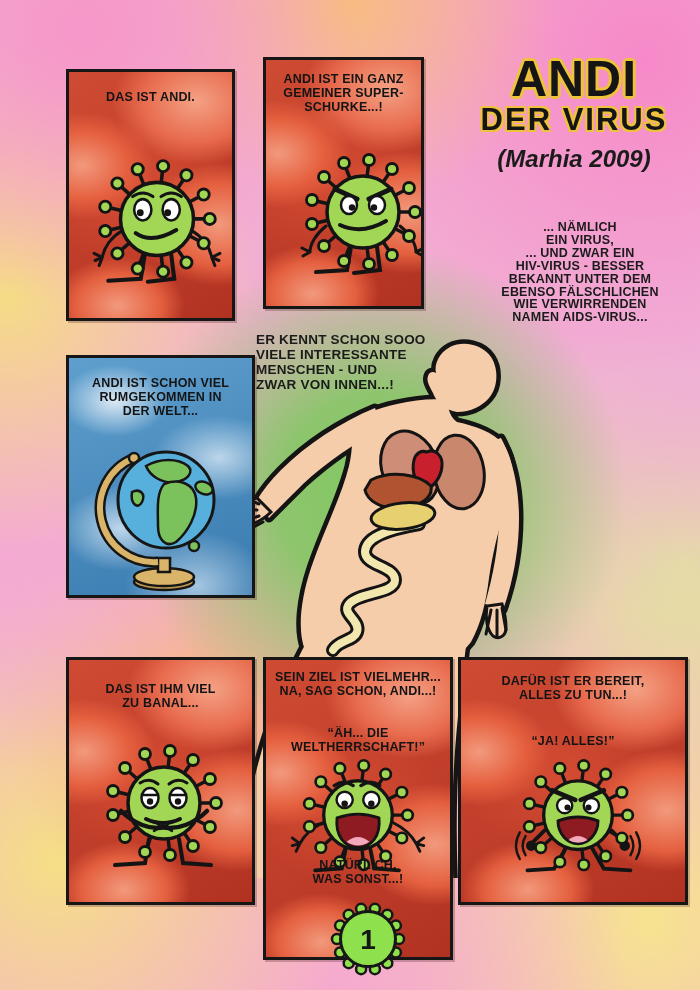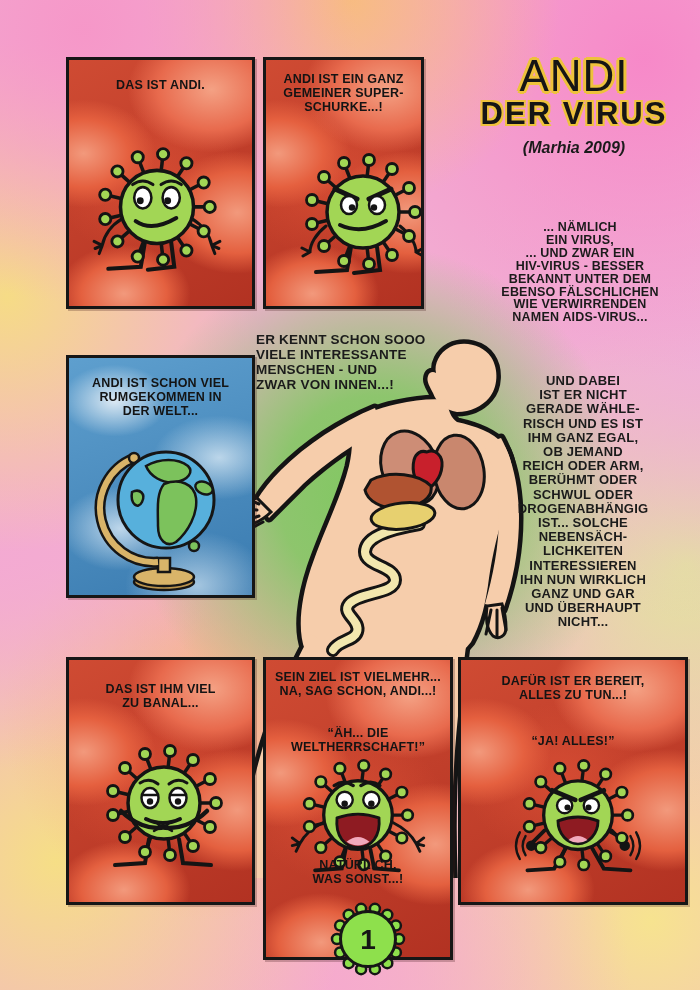--- a/index.html
+++ b/index.html
@@ -51,29 +51,29 @@
   }
   .narr{
     position:absolute;z-index:3;font-weight:700;color:#1b1b1b;
     white-space:pre-line;text-align:center;letter-spacing:.2px;
   }
   .narr-intro{left:462px;top:221px;width:236px;font-size:12.5px;line-height:12.9px;}
   .narr-kennt{left:256px;top:332px;width:200px;font-size:13.5px;line-height:15px;text-align:left;}
   .narr-waehlerisch{left:468px;top:374px;width:230px;font-size:13px;line-height:14.2px;}
   .title-block{position:absolute;left:448px;top:56px;width:252px;z-index:3;text-align:center;}
   .title-main{
-    font-size:44px;line-height:.92;font-weight:400;letter-spacing:1px;color:#151515;
+    font-size:50px;line-height:.92;font-weight:700;letter-spacing:1px;color:#151515;
     text-shadow:-2px -2px 0 #eec23c,2px -2px 0 #eec23c,-2px 2px 0 #eec23c,2px 2px 0 #eec23c,
       -3px 0 0 #eec23c,3px 0 0 #eec23c,0 -3px 0 #eec23c,0 3px 0 #eec23c;
   }
   .title-sub{
     font-size:31px;font-weight:800;letter-spacing:2px;color:#151515;margin-top:0px;
     text-shadow:-2px -2px 0 #eec23c,2px -2px 0 #eec23c,-2px 2px 0 #eec23c,2px 2px 0 #eec23c;
   }
-  .title-credit{font-size:16px;font-style:italic;font-weight:600;color:#1b1b1b;margin-top:7px;}
+  .title-credit{font-size:24px;font-style:italic;font-weight:600;color:#1b1b1b;margin-top:7px;}
   .illu{position:absolute;}
   .badge-num{font:700 28px "Liberation Sans",sans-serif;fill:#161616;}
 </style>
 </head>
 <body>
 
 <svg width="0" height="0" style="position:absolute" aria-hidden="true">
   <defs>
     <g id="virus-body">
       <g stroke="#141414" stroke-width="3.5">
@@ -135,21 +135,21 @@
       <ellipse cx="205" cy="130" rx="28" ry="38" transform="rotate(-20 205 130)" fill="#cd8d76" stroke="#141414" stroke-width="3"></ellipse>
       <ellipse cx="254" cy="134" rx="25" ry="37" transform="rotate(-8 254 134)" fill="#c9876e" stroke="#141414" stroke-width="3"></ellipse>
       <path d="M222,114 C230,110 238,118 237,128 C236,140 228,150 219,152 C211,146 206,134 209,122 C211,115 216,112 222,114 Z" fill="#c8202c" stroke="#141414" stroke-width="3"></path>
       <path d="M166,142 C186,132 214,136 226,148 C228,160 216,168 196,170 C176,172 162,162 160,152 Z" fill="#b05331" stroke="#141414" stroke-width="3"></path>
       <path d="M214,186 C180,192 160,200 160,214 C160,228 190,228 190,242 C190,256 154,254 144,266 C136,276 156,282 152,294 C149,303 134,302 128,312" fill="none" stroke="#141414" stroke-width="14" stroke-linecap="round"></path>
       <path d="M214,186 C180,192 160,200 160,214 C160,228 190,228 190,242 C190,256 154,254 144,266 C136,276 156,282 152,294 C149,303 134,302 128,312" fill="none" stroke="#f2e7ae" stroke-width="8" stroke-linecap="round"></path>
       <ellipse cx="198" cy="178" rx="32" ry="13" transform="rotate(-6 198 178)" fill="#e7d06f" stroke="#141414" stroke-width="3"></ellipse>
     </g>
   </svg>
 
-  <section class="panel blood-bg" style="left:66px;top:57px;width:189px;height:252px;">
+  <section class="panel blood-bg" style="left:66px;top:69px;width:169px;height:252px;">
     <div class="cap" style="top:18px">DAS IST ANDI.</div>
     <svg class="illu" style="left:22px;top:84px" width="132" height="140" viewBox="0 0 130 138">
       <path d="M53,97 L49,121 L17,123 M79,97 L82,121 L56,124" fill="none" stroke="#141414" stroke-width="4" stroke-linecap="round"></path>
       <path d="M30,74 C20,80 13,90 11,100 M11,100 L3,96 M11,100 L4,103 M11,100 L8,108" fill="none" stroke="#141414" stroke-width="3" stroke-linecap="round"></path>
       <path d="M100,74 C110,80 117,90 119,100 M119,100 L127,96 M119,100 L126,103 M119,100 L122,108" fill="none" stroke="#141414" stroke-width="3" stroke-linecap="round"></path>
       <use href="#virus-body"></use>
       <path d="M41,40 Q51,33 61,40 M69,40 Q79,33 89,40" fill="none" stroke="#141414" stroke-width="3" stroke-linecap="round"></path>
       <ellipse cx="51" cy="53" rx="8.5" ry="10.5" fill="#fff" stroke="#141414" stroke-width="2.5"></ellipse>
       <ellipse cx="79" cy="53" rx="8.5" ry="10.5" fill="#fff" stroke="#141414" stroke-width="2.5"></ellipse>
       <circle cx="48.5" cy="56" r="3.4" fill="#141414"></circle>
@@ -186,38 +186,20 @@
 ... UND ZWAR EIN
 HIV-VIRUS - BESSER
 BEKANNT UNTER DEM
 EBENSO FÄLSCHLICHEN
 WIE VERWIRRENDEN
 NAMEN AIDS-VIRUS...</div>
   <div class="narr narr-kennt">ER KENNT SCHON SOOO
 VIELE INTERESSANTE
 MENSCHEN - UND
 ZWAR VON INNEN...!</div>
-  <div class="narr narr-waehlerisch">UND DABEI
-IST ER NICHT
-GERADE WÄHLE-
-RISCH UND ES IST
-IHM GANZ EGAL,
-OB JEMAND
-REICH ODER ARM,
-BERÜHMT ODER
-SCHWUL ODER
-DROGENABHÄNGIG
-IST... SOLCHE
-NEBENSÄCH-
-LICHKEITEN
-INTERESSIEREN
-IHN NUN WIRKLICH
-GANZ UND GAR
-UND ÜBERHAUPT
-NICHT...</div>
 
   <section class="panel sky-bg" style="left:66px;top:355px;width:189px;height:243px;padding-left:39px;">
     <div class="cap" style="top:18px">ANDI IST SCHON VIEL
 RUMGEKOMMEN IN
 DER WELT...</div>
     <svg class="illu" style="left:25px;top:64px" width="140" height="170" viewBox="0 0 140 170">
       <ellipse cx="70" cy="160" rx="30" ry="8" fill="#bb944d" stroke="#161616" stroke-width="2.5"></ellipse>
       <ellipse cx="70" cy="155" rx="30" ry="9" fill="#d9b469" stroke="#161616" stroke-width="2.5"></ellipse>
       <path d="M64,136 L76,136 L76,150 L64,150 Z" fill="#d9b469" stroke="#161616" stroke-width="2.5"></path>
       <path d="M40,36 A54 54 0 0 0 64,140" fill="none" stroke="#161616" stroke-width="11"></path>

